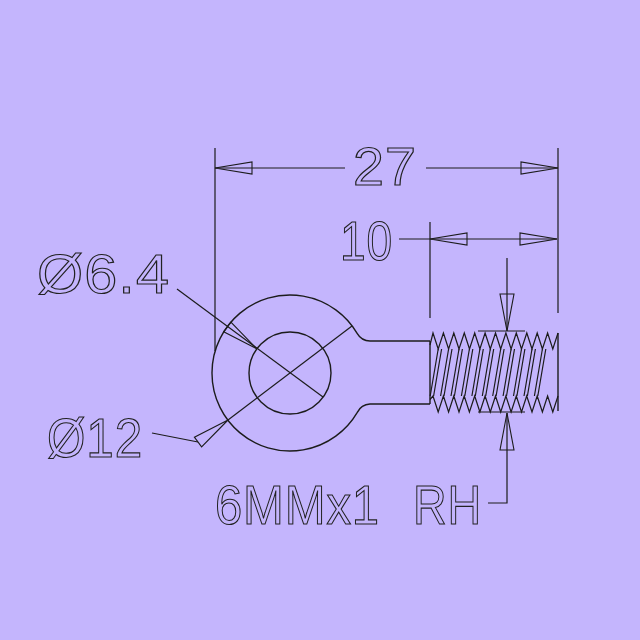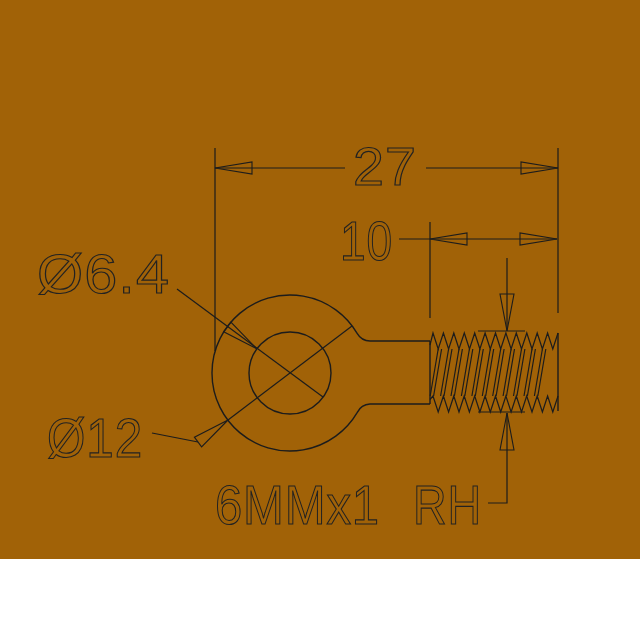--- a/index.html
+++ b/index.html
@@ -1,19 +1,19 @@
 <!DOCTYPE html>
 <html><head>
 <meta charset="utf-8">
 <style>
   html,body{margin:0;padding:0;background:#ffffff;}
   .canvas{
     position:relative;
-    width:640px;height:559px;
-    background:#a16207;
+    width:640px;height:640px;
+    background:#c4b5fd;
     font-family:"Liberation Sans", sans-serif;
     overflow:hidden;
   }
   svg{display:block;}
   .ln{stroke:#1c1c1c;stroke-width:1.4;fill:none;}
   .thin{stroke:#1c1c1c;stroke-width:1.2;fill:none;}
   .arrow{stroke:#1c1c1c;stroke-width:1.1;fill:none;stroke-linejoin:miter;}
   .cadtext{
     fill:none;stroke:#222222;stroke-width:1.15;
     font-family:"Liberation Sans", sans-serif;

